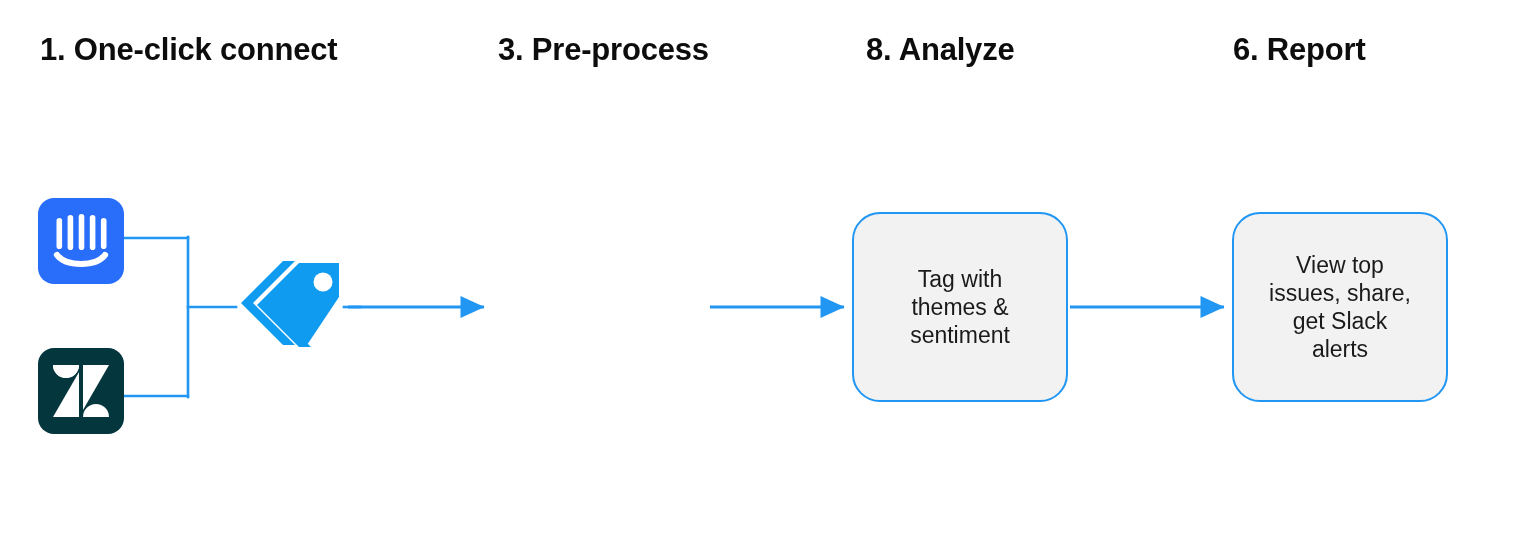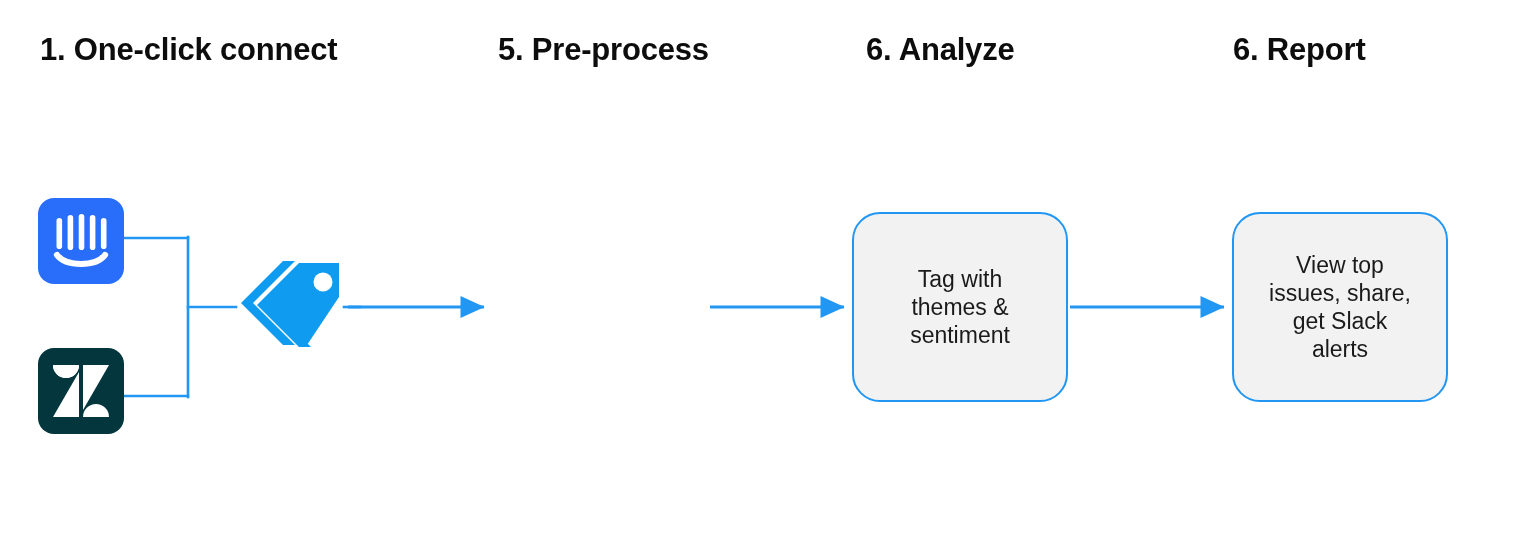--- a/index.html
+++ b/index.html
@@ -99,22 +99,22 @@
   #box-preprocess { left: 492px;  top: 212px; }
   #box-analyze    { left: 852px;  top: 212px; }
   #box-report     { left: 1232px; top: 212px; }
 </style>
 </head>
 <body>
 
 <div id="stage">
 
   <div id="heading-1" class="step-heading">1. One-click connect</div>
-  <div id="heading-2" class="step-heading">5. Pre-process</div>
-  <div id="heading-3" class="step-heading">6. Analyze</div>
+  <div id="heading-2" class="step-heading">3. Pre-process</div>
+  <div id="heading-3" class="step-heading">8. Analyze</div>
   <div id="heading-4" class="step-heading">6. Report</div>
 
   <svg id="connectors" viewBox="0 0 1520 534">
     <defs>
       <marker id="arrowhead" markerWidth="9" markerHeight="9" refX="8.4" refY="4.5" orient="auto" markerUnits="strokeWidth">
         <path d="M0,0.6 L8.6,4.5 L0,8.4 Z" fill="#2196f3"></path>
       </marker>
     </defs>
 
     <g stroke="#2196f3" stroke-width="2.6" fill="none" stroke-linecap="square">

